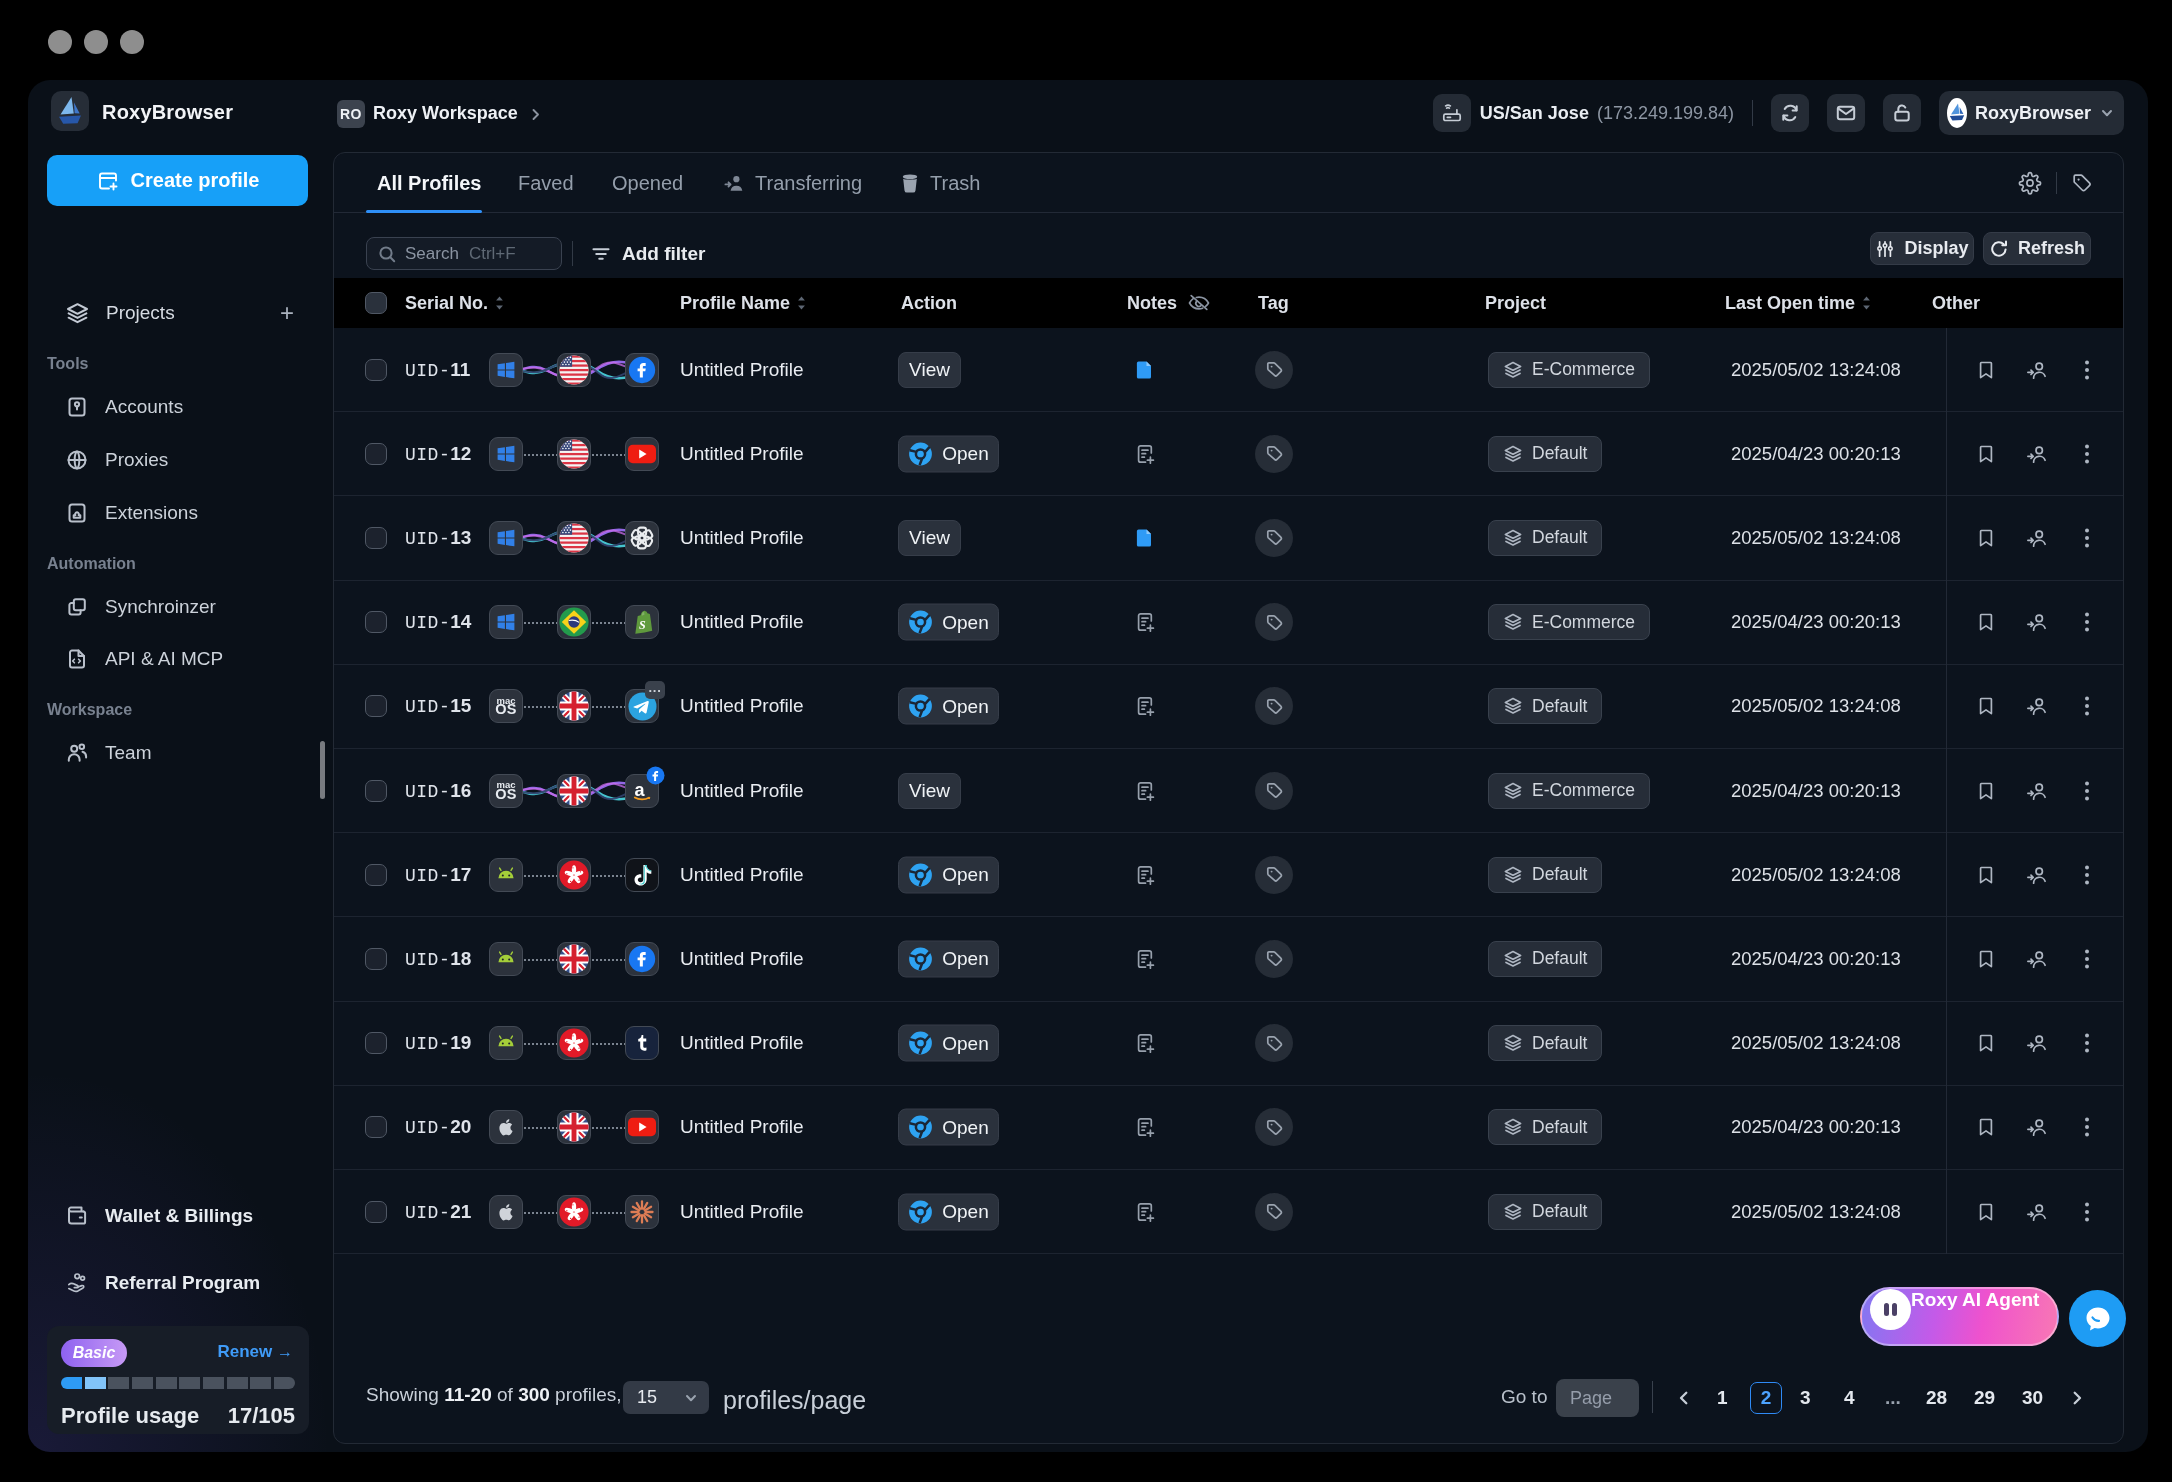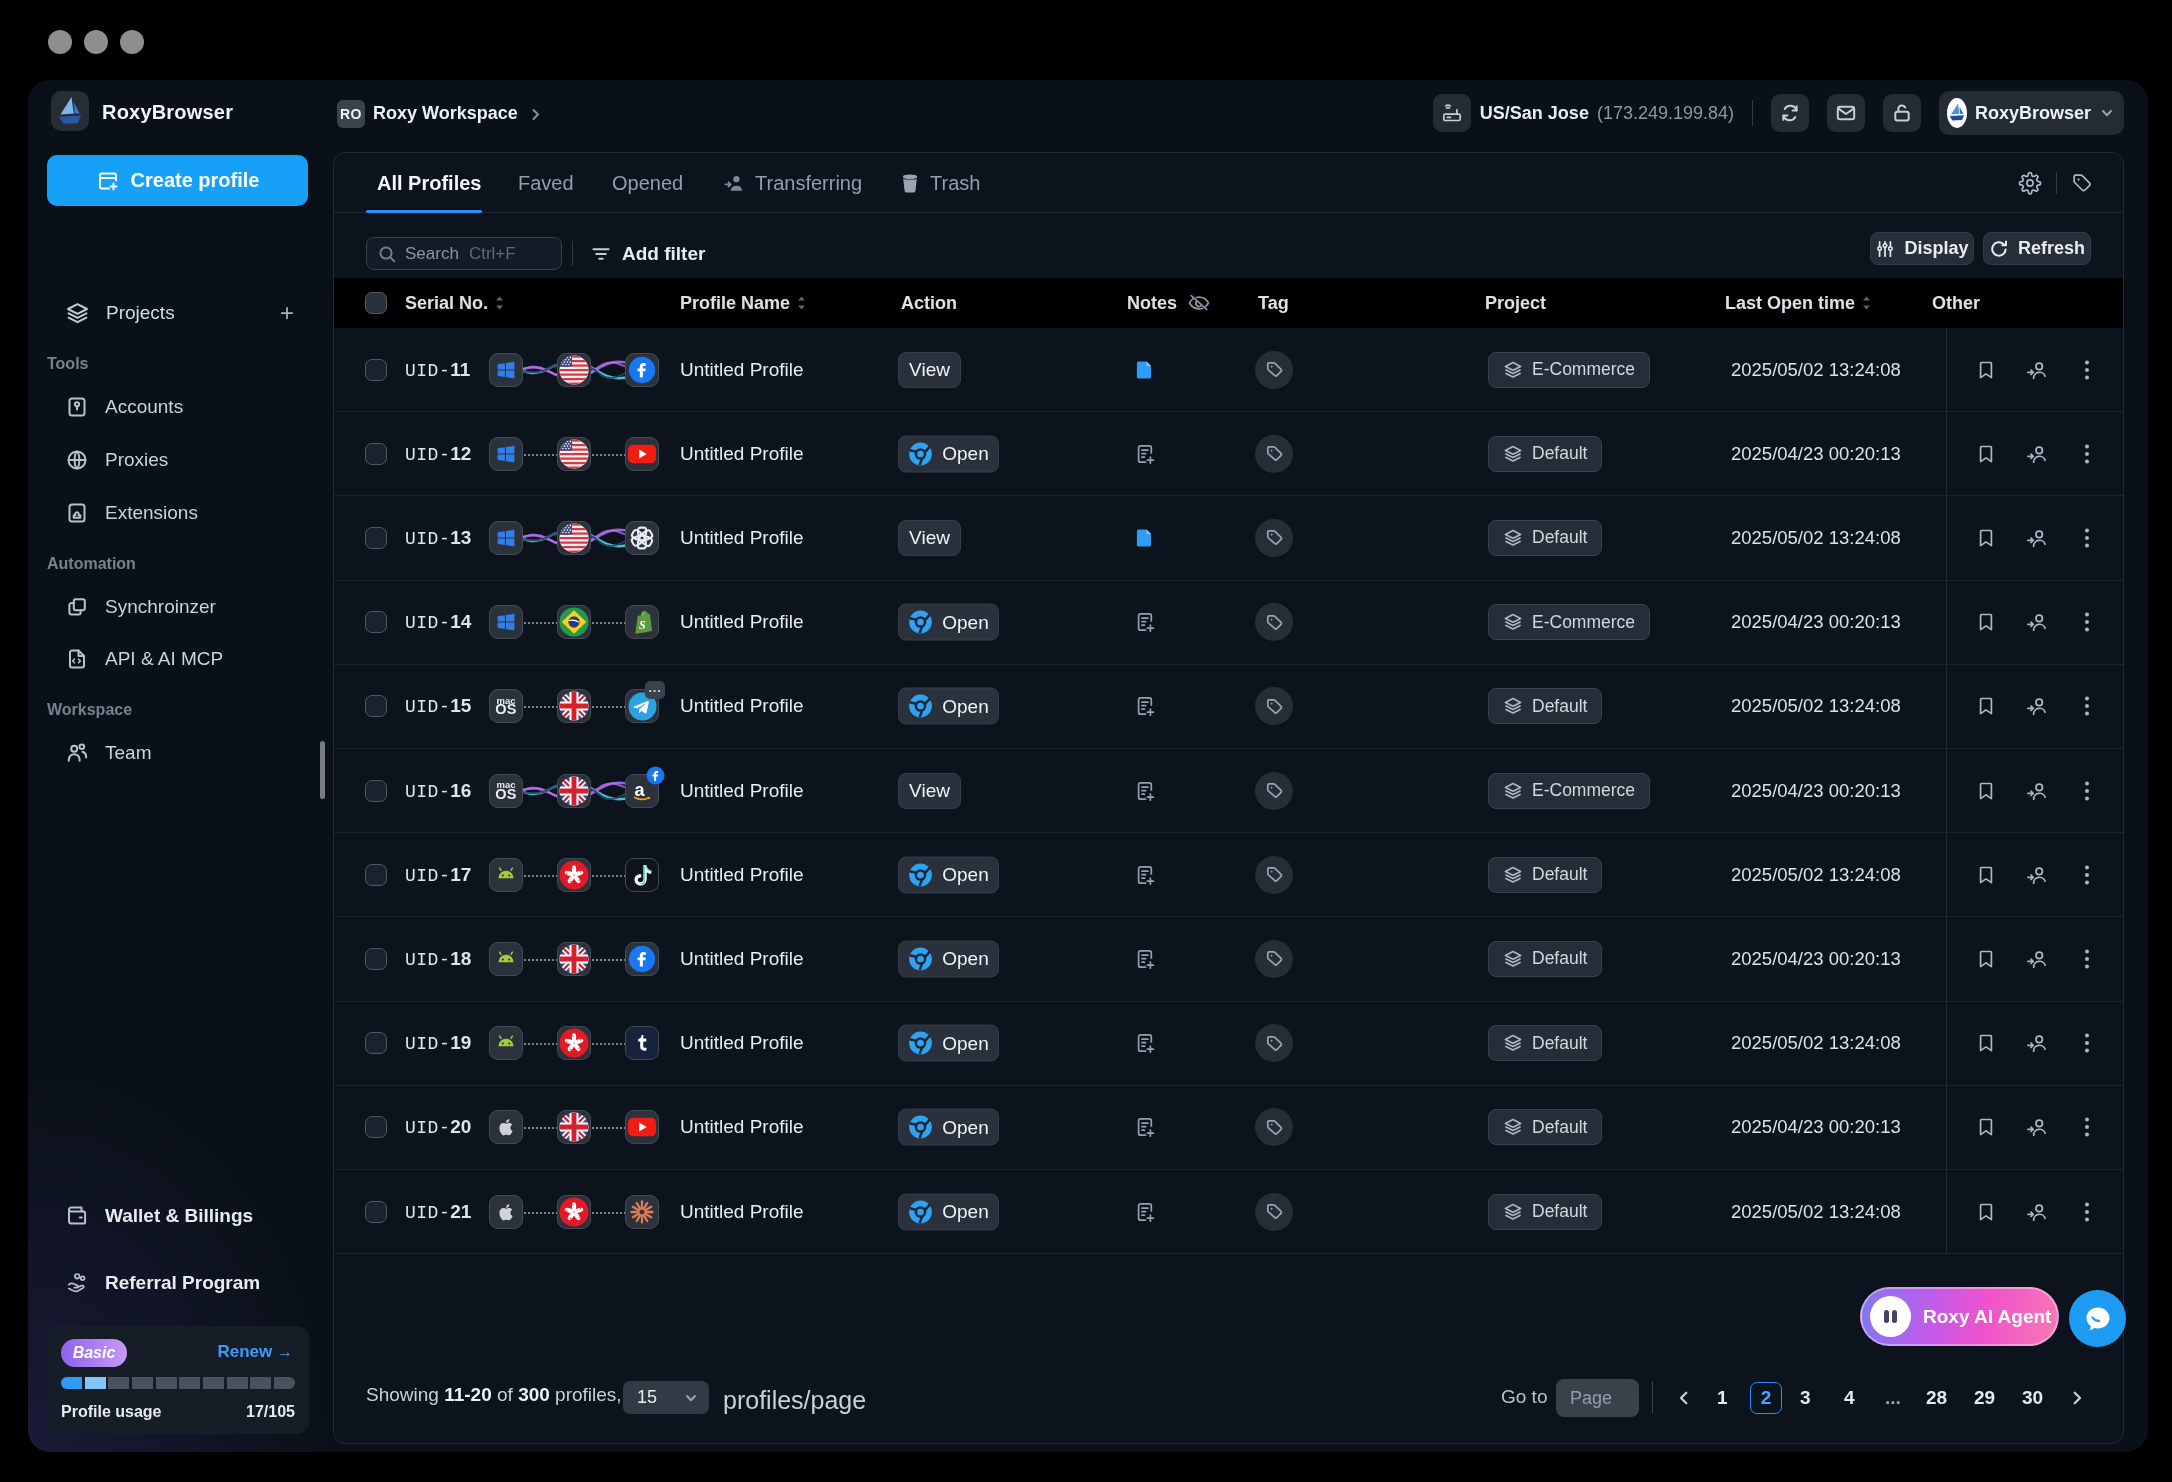--- a/index.html
+++ b/index.html
@@ -16,21 +16,21 @@
 .plus{position:absolute;right:14px;color:#aab2be;font-size:24px;font-weight:400;top:50%;transform:translateY(-50%)}
 .sbthumb{position:absolute;left:292px;top:661px;width:5px;height:58px;border-radius:3px;background:rgba(255,255,255,.45)}
 .plancard{position:absolute;left:19px;top:1246px;width:262px;height:108px;border-radius:12px;background:#171d27}
 .basicpill{position:absolute;left:14px;top:13px;width:66px;height:28px;border-radius:14px;background:linear-gradient(90deg,#8e62f0,#c79af5);display:flex;align-items:center;justify-content:center;color:#fff;font-size:16px;font-weight:700;font-style:italic}
 .renew{position:absolute;right:16px;top:16px;color:#3f9bf7;font-size:17px;font-weight:700}
 .pbar{position:absolute;left:14px;top:51px;width:234px;height:12px;display:flex;gap:2.5px}
 .pbar span{flex:1;background:#4a525e}
 .pbar span:first-child{background:#2e9bf5;border-radius:6px 0 0 6px}
 .pbar span:nth-child(2){background:#82c4f9}
 .pbar span:last-child{border-radius:0 6px 6px 0}
-.usage{position:absolute;left:14px;top:74px;width:234px;display:flex;justify-content:space-between;color:#e6eaef;font-size:16px;font-weight:700;padding-top:3px}
+.usage{position:absolute;left:14px;top:74px;width:234px;display:flex;justify-content:space-between;color:#e6eaef;font-size:22px;font-weight:700;padding-top:3px}
 
 .rotile{position:absolute;left:309px;top:20px;width:28px;height:28px;border-radius:6px;background:#3c434e;color:#eef1f5;font-size:14px;font-weight:700;display:flex;align-items:center;justify-content:center;letter-spacing:.5px}
 .crumb{position:absolute;left:345px;top:23px;color:#eef1f5;font-size:18px;font-weight:700}
 .crumbchev{position:absolute;left:500px;top:27px;color:#8b939f;display:flex}
 .topright{position:absolute;right:24px;top:11px;height:44px;display:flex;align-items:center;gap:18px}
 .iconbtn{width:38px;height:38px;border-radius:9px;background:#242b35;color:#c6cdd6;display:flex;align-items:center;justify-content:center}
 .net{display:flex;align-items:center;gap:8px;margin-left:-9px}
 .netname{color:#e9edf2;font-size:18px;font-weight:700}
 .netip{color:#8d96a3;font-size:18px}
 .vdiv{width:1px;height:26px;background:#323a46;margin:0 0}
@@ -83,21 +83,21 @@
 
 .showing{position:absolute;left:32px;top:1231px;color:#c9d0d9;font-size:19px}
 .showing b{color:#eef1f5}
 .selbox{position:absolute;left:289px;top:1228px;width:86px;height:33px;border-radius:7px;background:#333a46;color:#e8ebf0;font-size:18px;display:flex;align-items:center;justify-content:space-between;padding:0 10px 0 14px}
 .ppage{position:absolute;left:389px;top:1233px;color:#c9d0d9;font-size:25px}
 .goto{position:absolute;left:1167px;top:1233px;color:#b9c1cb;font-size:19px}
 .pageinput{position:absolute;left:1222px;top:1226px;width:83px;height:38px;border-radius:8px;background:#3a414b;color:#959daa;font-size:18px;display:flex;align-items:center;padding-left:14px}
 .pgdiv{position:absolute;left:1318px;top:1228px;width:1px;height:32px;background:#39414d}
 .pg{position:absolute;top:1230px;height:30px;display:flex;align-items:center;justify-content:center;color:#e4e8ee;font-size:19px;font-weight:700}
 .pg2{position:absolute;left:1416px;top:1229px;width:32px;height:32px;border:1.6px solid #2f8af5;border-radius:7px;color:#4da3ff;font-size:19px;font-weight:700;display:flex;align-items:center;justify-content:center}
-.aibtn{position:absolute;left:1526px;top:1134px;width:199px;height:59px;box-sizing:border-box;border:2px solid rgba(255,255,255,.38);border-radius:30px;background:linear-gradient(100deg,#8277f2,#c45ae8 38%,#ef52cd 62%,#f878b4);display:flex;align-items:center;padding-left:8px;gap:12px}
+.aibtn{position:absolute;left:1526px;top:1134px;width:199px;height:59px;box-sizing:border-box;border:2px solid rgba(255,255,255,.38);border-radius:30px;background:linear-gradient(100deg,#8277f2,#c45ae8 38%,#ef52cd 62%,#f878b4);display:flex;padding-left:8px;}
 .aibtn .circ{width:41px;height:41px;border-radius:50%;background:#fff;display:flex;align-items:center;justify-content:center;gap:3.5px}
 .aibtn .circ i{width:4.5px;height:13px;border-radius:3px;background:#4b4066;display:block}
 .aibtn .lbl{color:#fff;font-size:19px;font-weight:700;white-space:nowrap}
 .chatbtn{position:absolute;left:1735px;top:1137px;width:57px;height:57px;border-radius:50%;background:#1e9cf4;display:flex;align-items:center;justify-content:center}
 </style></head>
 <body>
 <span class="dot3" style="left:48px"></span>
 <span class="dot3" style="left:84px"></span>
 <span class="dot3" style="left:120px"></span>
 <div class="window">

